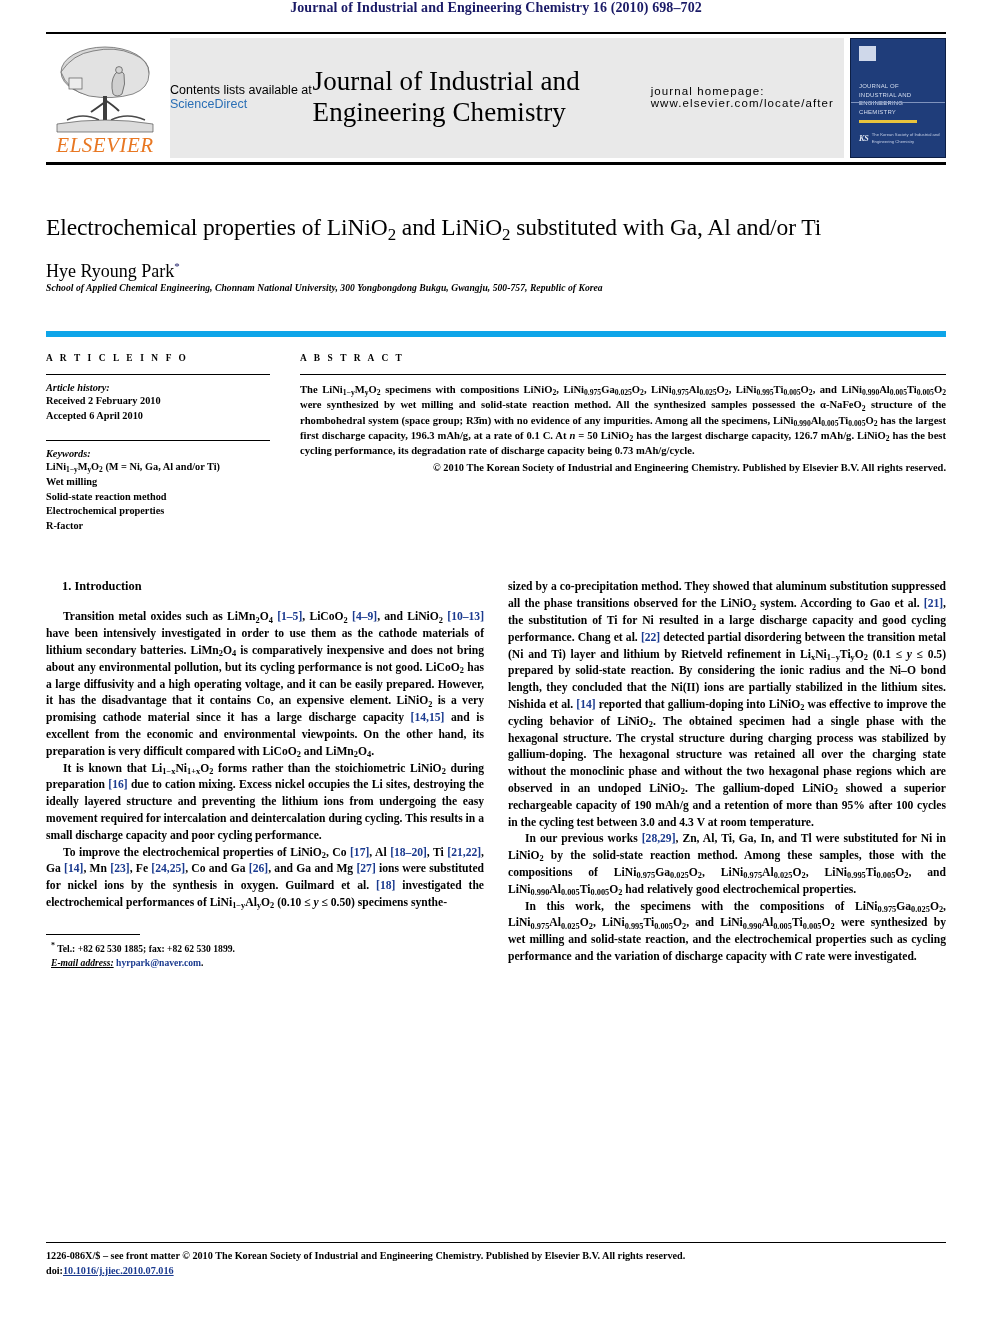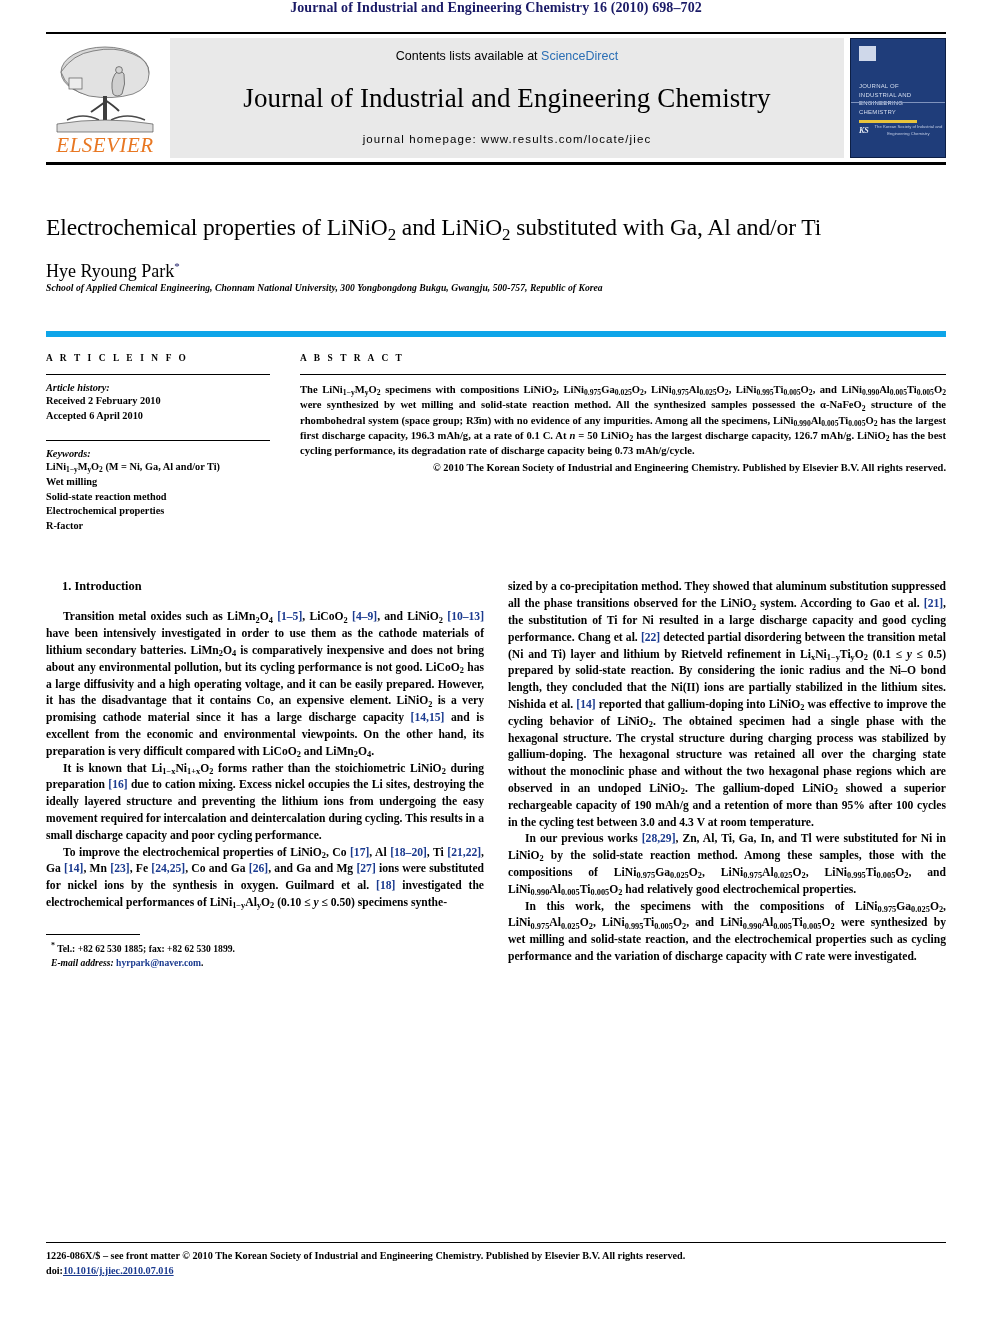--- a/index.html
+++ b/index.html
@@ -65,21 +65,21 @@
     color: #E87722;
     line-height: 1;
     margin-top: 1px;
     font-weight: 400;
   }
   .masthead-center {
     flex: 1 1 auto;
     background: #e9e9e9;
     margin: 4px 6px 4px 6px;
     display: flex;
-    flex-direction: column;
+    flex-direction: row;
     align-items: center;
     justify-content: space-between;
     padding: 11px 0 13px 0;
     box-sizing: border-box;
   }
   .contents-line {
     font-family: "Liberation Sans", sans-serif;
     font-size: 12.5px;
     color: #000;
   }
@@ -133,25 +133,24 @@
   .cover-hline {
     position: absolute;
     left: 0; right: 0;
     top: 63px;
     height: 1px;
     background: #7f93bd;
   }
   .cover-foot {
     position: absolute;
     left: 8px;
-    bottom: 20px;
+    bottom: 12px;
     display: flex;
     align-items: center;
     gap: 3px;
-    text-align: center;
   }
   .cover-foot-mark {
     font-family: "Liberation Serif", serif;
     font-size: 8px;
     color: #e6ebf5;
     font-style: italic;
     font-weight: bold;
   }
   .cover-foot-text {
     font-family: "Liberation Sans", sans-serif;
@@ -308,20 +307,21 @@
     line-height: 1.5;
     padding-left: 12px;
     text-indent: -7px;
   }
   .footnote-line .fn-star {
     font-size: 8px;
     vertical-align: super;
   }
   .footnote-line em {
     font-style: italic;
+    text-decoration: underline;
   }
   .email-link { color: #1a3a8f; }
 
   
   .page-footer {
     position: absolute;
     left: 46px;
     right: 46px;
     bottom: 44px;
   }
@@ -365,21 +365,21 @@
         </svg>
       </div>
       <div class="elsevier-word">ELSEVIER</div>
     </div>
 
     <div class="masthead-center">
       <div class="contents-line">
         <span>Contents lists available at </span><span class="sd">ScienceDirect</span>
       </div>
       <div class="journal-title">Journal of Industrial and Engineering Chemistry</div>
-      <div class="homepage-line">journal homepage: www.results.com/locate/jiec</div>
+      <div class="homepage-line">journal homepage: www.elsevier.com/locate/after</div>
     </div>
 
     <div class="cover-thumb">
       <div class="cover-badge"></div>
       <div class="cover-title">Journal of Industrial and Engineering Chemistry</div>
       <div class="cover-rule"></div>
       <div class="cover-hline"></div>
       <div class="cover-foot">
         <span class="cover-foot-mark">KS</span>
         <span class="cover-foot-text">The Korean Society of Industrial and Engineering Chemistry</span>

